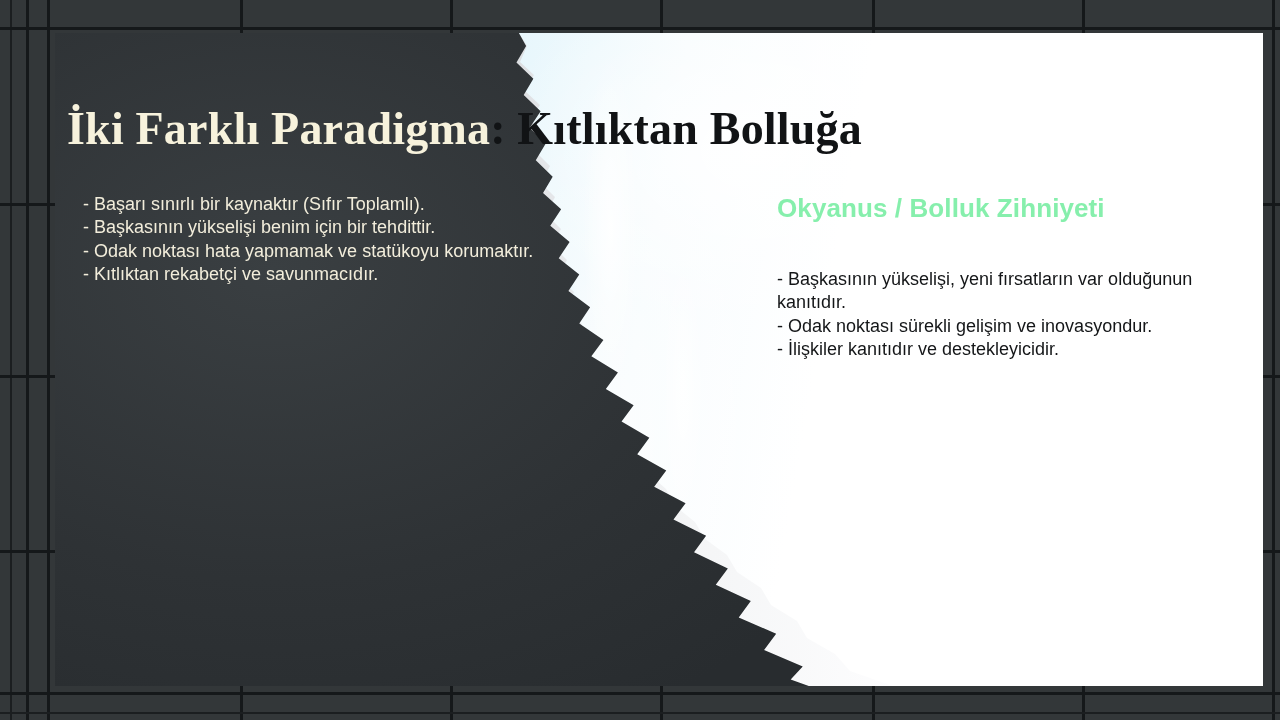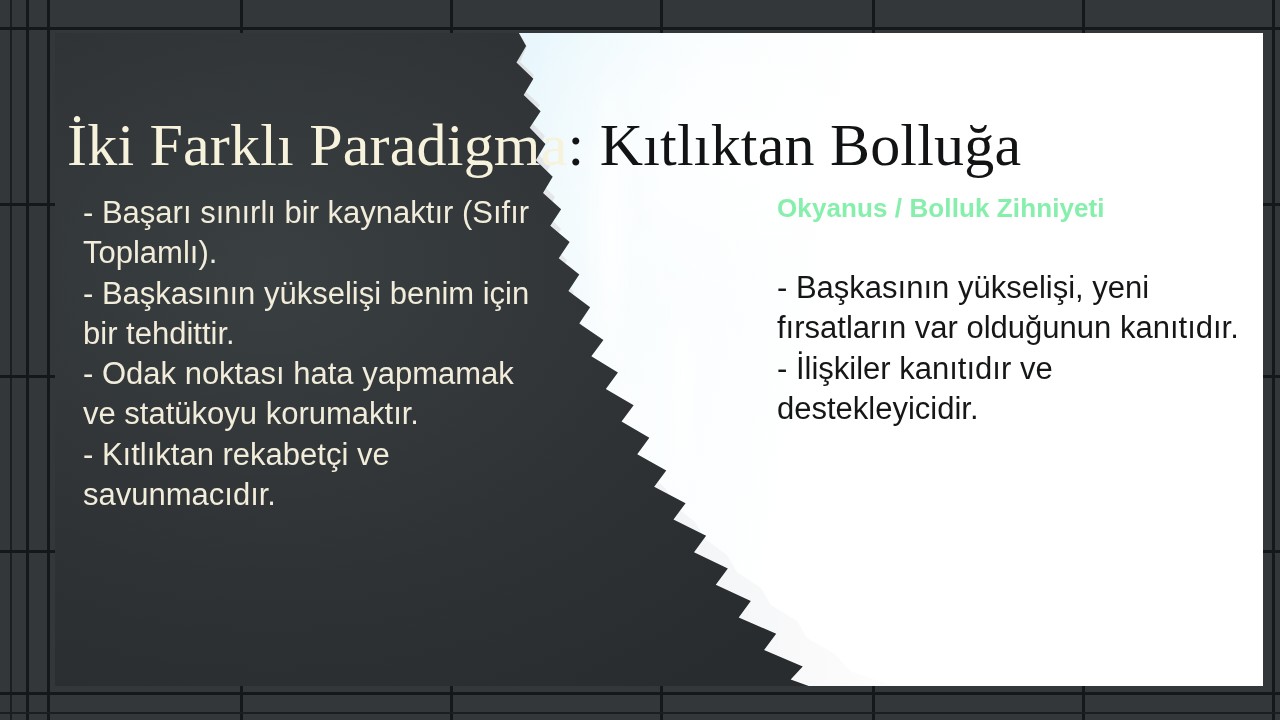--- a/index.html
+++ b/index.html
@@ -110,22 +110,22 @@
       60.9% 99.0%, 62.4% 100%, 0% 100%);
   }
 
   
   #slide-title {
     position: absolute;
     left: 12px;
     top: 38px;
     width: 1180px;
     font-family: "Liberation Serif", "DejaVu Serif", serif;
-    font-size: 60px;
-    font-weight: 400;
+    font-size: 46px;
+    font-weight: 700;
     letter-spacing: 0.2px;
     white-space: nowrap;
     z-index: 6;
   }
   #title-light { color: #f7f2dc; }
   #title-dark  { color: #111315; }
 
   
   .column {
     position: absolute;
@@ -138,21 +138,21 @@
     font-weight: bold;
     font-size: 26px;
     letter-spacing: 0.1px;
     margin: 0 0 44px 0;
     white-space: nowrap;
   }
   #col-left .col-heading  { color: #f4efd6; }
   #col-right .col-heading { color: #86efac; }
 
   .col-body {
-    font-size: 31px;
+    font-size: 18px;
     line-height: 1.30;
     margin: 0;
   }
   #col-left .col-body  { color: #f2eddb; }
   #col-right .col-body { color: #141618; }
 
   .bullet { margin: 0; }
 </style>
 </head>
 <body>
@@ -238,17 +238,18 @@
       <p class="bullet">- Başkasının yükselişi benim için bir tehdittir.</p>
       <p class="bullet">- Odak noktası hata yapmamak ve statükoyu korumaktır.</p>
       <p class="bullet">- Kıtlıktan rekabetçi ve savunmacıdır.</p>
     </div>
   </div>
 
   <div id="col-right" class="column">
     <h2 class="col-heading">Okyanus / Bolluk Zihniyeti</h2>
     <div class="col-body">
       <p class="bullet">- Başkasının yükselişi, yeni fırsatların var olduğunun kanıtıdır.</p>
+      <p class="bullet">- Odak noktası sürekli gelişim ve inovasyondur.</p>
       <p class="bullet">- İlişkiler kanıtıdır ve destekleyicidir.</p>
     </div>
   </div>
 
 </div>
 
 </body></html>

